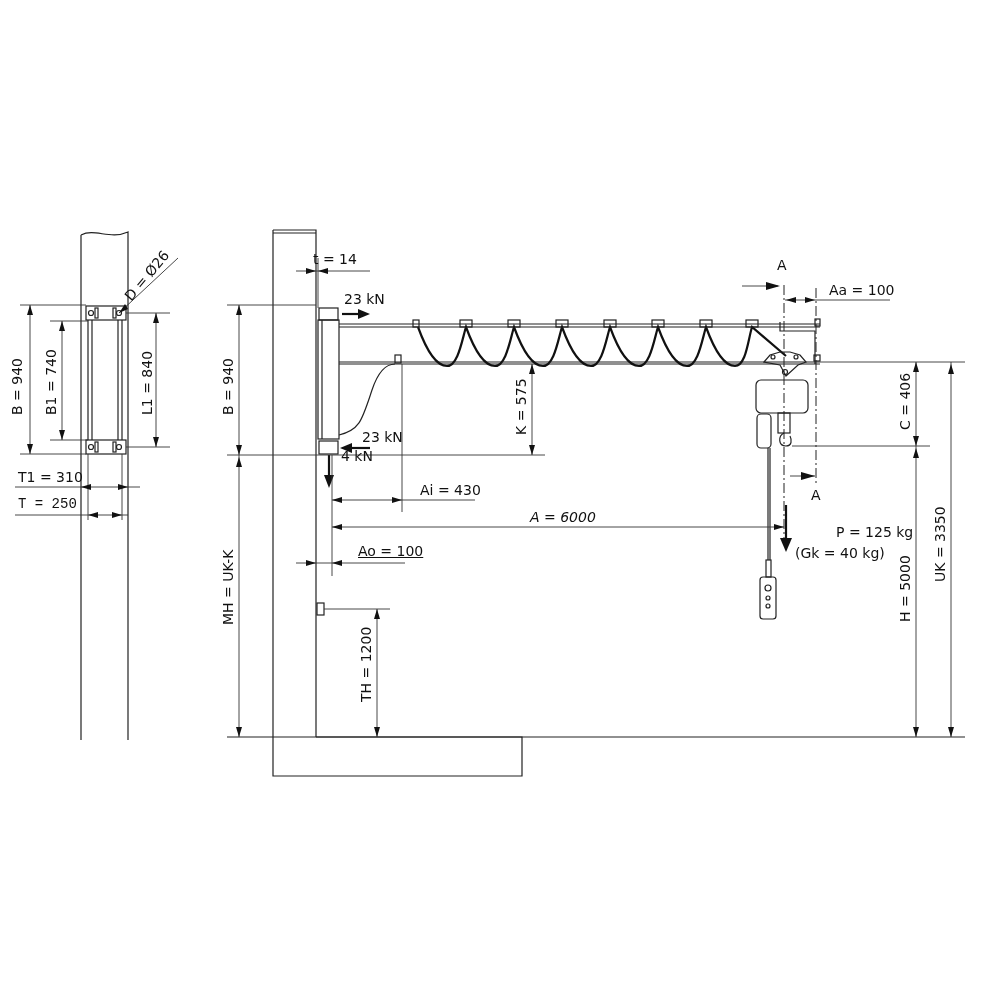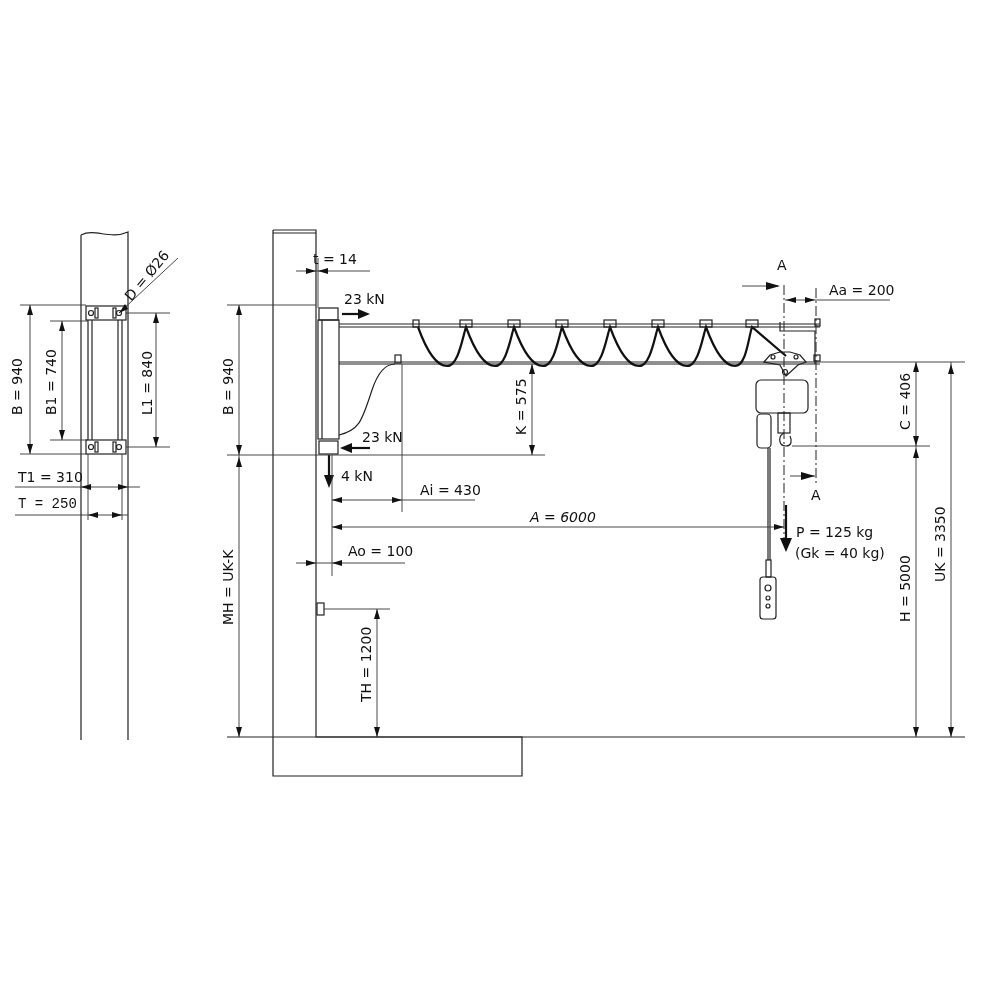--- a/index.html
+++ b/index.html
@@ -207,28 +207,28 @@
 <div class="lbl" style="left:122px;top:294px;transform:rotate(-50deg);transform-origin:0 0;">D = Ø26</div>
 <div class="lbl v" style="left:10px;top:415px;">B = 940</div>
 <div class="lbl v" style="left:44px;top:415px;">B1 = 740</div>
 <div class="lbl v" style="left:140px;top:415px;">L1 = 840</div>
 <div class="lbl" style="left:18px;top:470px;">T1 = 310</div>
 <div class="lbl" style="left:18px;top:497px;font-family:Liberation Mono, monospace;">T = 250</div>
 
 <div class="lbl" style="left:313px;top:252px;">t = 14</div>
 <div class="lbl" style="left:344px;top:292px;">23 kN</div>
 <div class="lbl" style="left:362px;top:430px;">23 kN</div>
-<div class="lbl" style="left:341px;top:469px;">4 kN</div>
+<div class="lbl" style="left:341px;top:449px;">4 kN</div>
 <div class="lbl v" style="left:221px;top:415px;">B = 940</div>
 <div class="lbl v" style="left:514px;top:435px;">K = 575</div>
 <div class="lbl" style="left:420px;top:483px;">Ai = 430</div>
 <div class="lbl" style="left:530px;top:510px;font-style:italic;">A = 6000</div>
-<div class="lbl" style="left:348px;top:544px;">Ao = 100</div>
+<div class="lbl" style="left:358px;top:544px;text-decoration:underline;">Ao = 100</div>
 <div class="lbl v" style="left:221px;top:625px;">MH = UK-K</div>
 <div class="lbl v" style="left:359px;top:702px;">TH = 1200</div>
 <div class="lbl" style="left:777px;top:258px;">A</div>
 <div class="lbl" style="left:811px;top:488px;">A</div>
-<div class="lbl" style="left:829px;top:283px;">Aa = 200</div>
+<div class="lbl" style="left:829px;top:283px;">Aa = 100</div>
 <div class="lbl v" style="left:898px;top:430px;">C = 406</div>
 <div class="lbl v" style="left:898px;top:622px;">H = 5000</div>
 <div class="lbl v" style="left:933px;top:582px;">UK = 3350</div>
-<div class="lbl" style="left:796px;top:525px;">P = 125 kg</div>
+<div class="lbl" style="left:836px;top:525px;">P = 125 kg</div>
 <div class="lbl" style="left:795px;top:546px;">(Gk = 40 kg)</div>
 
 </body></html>

